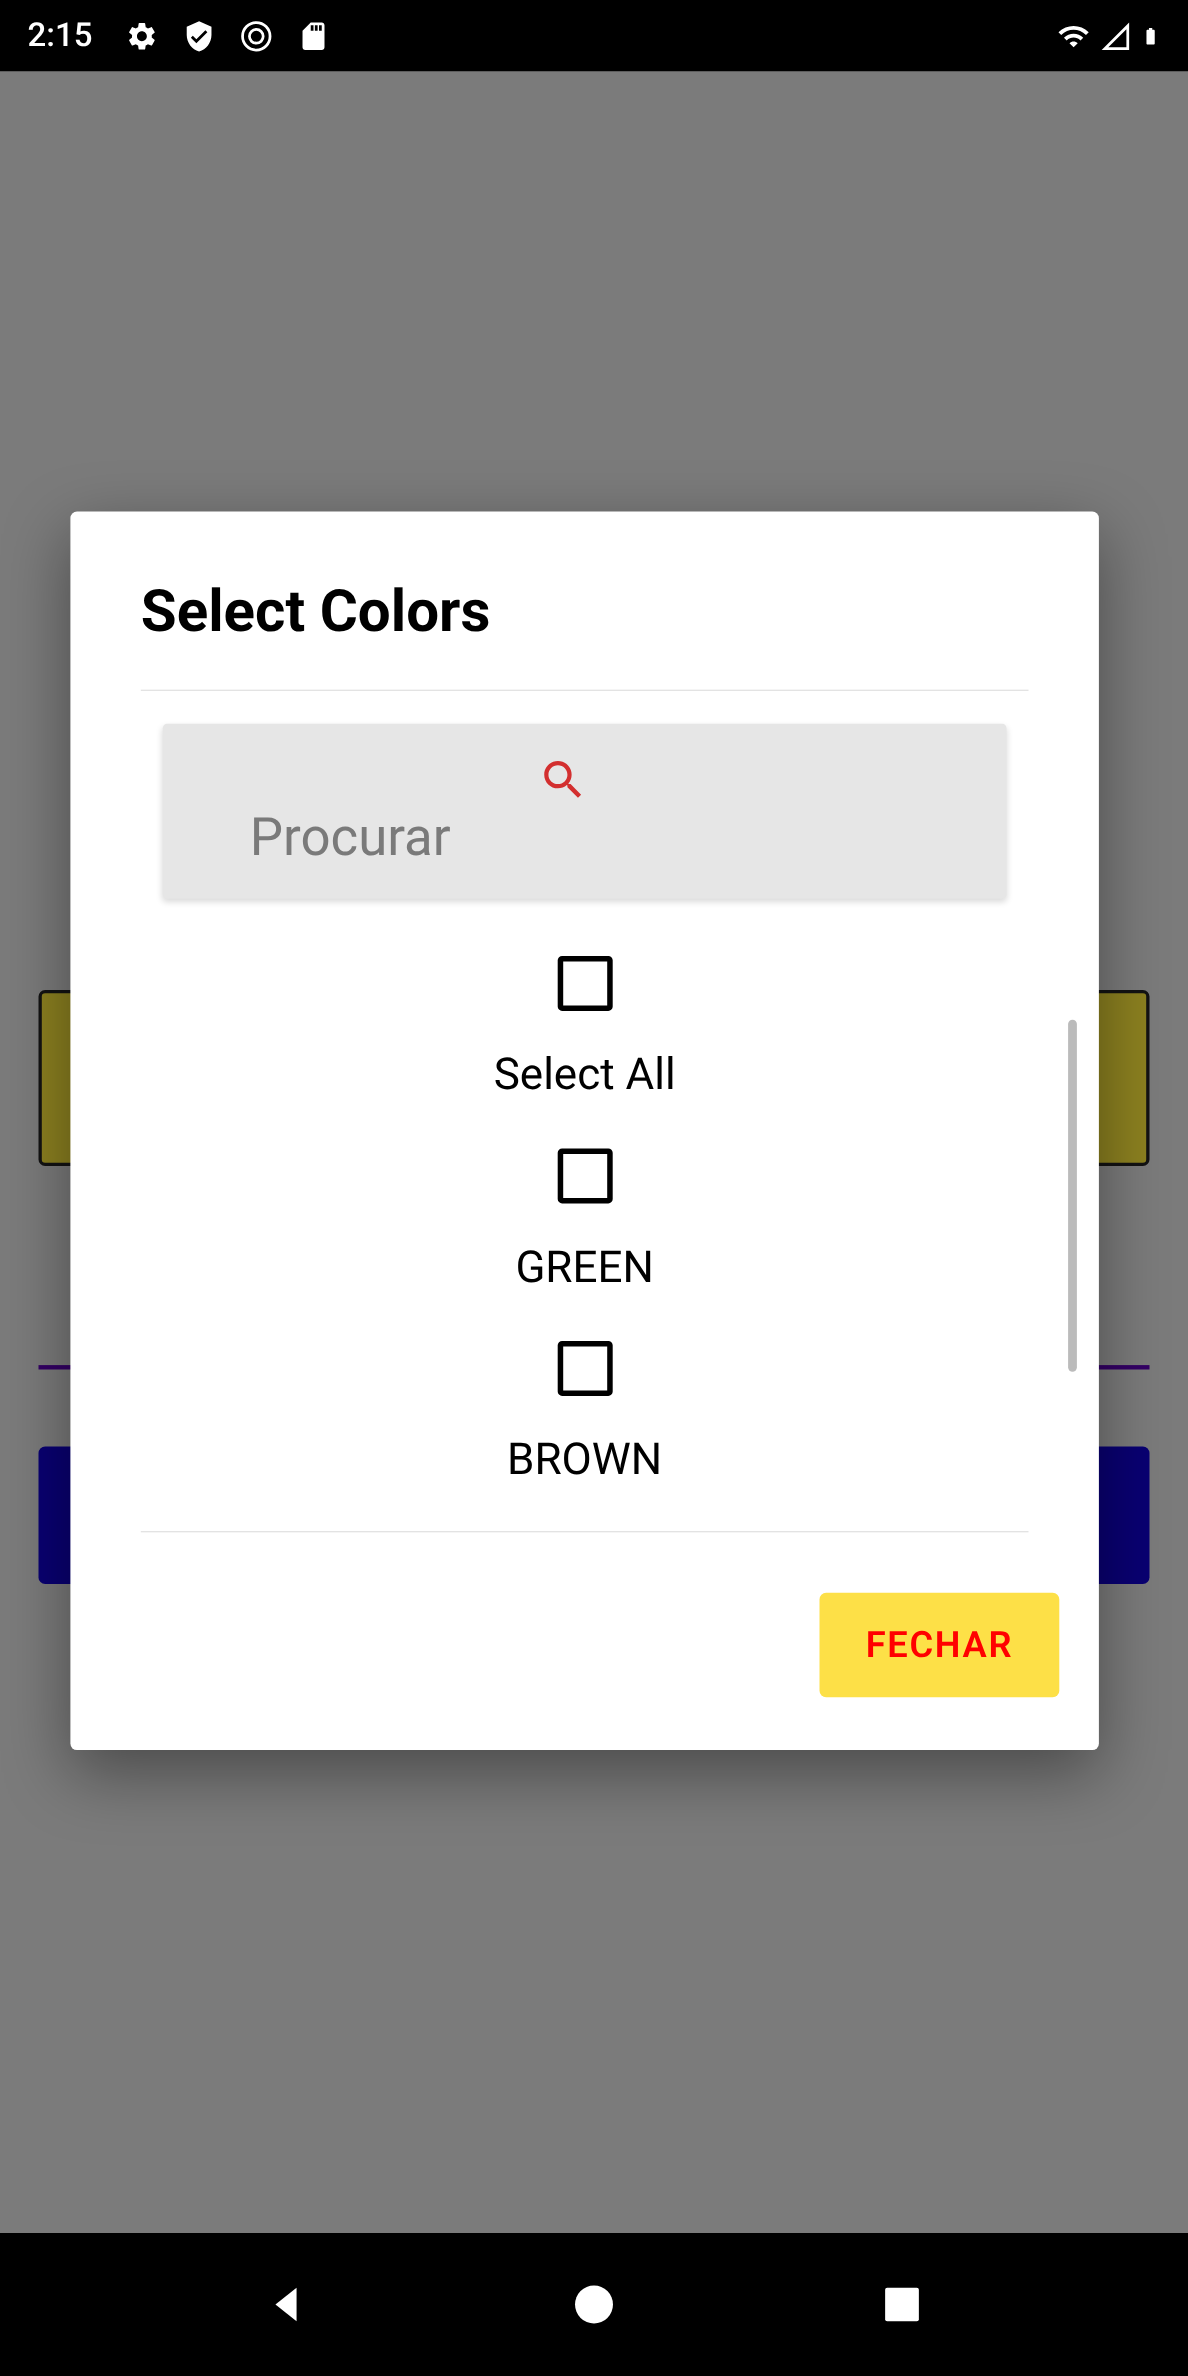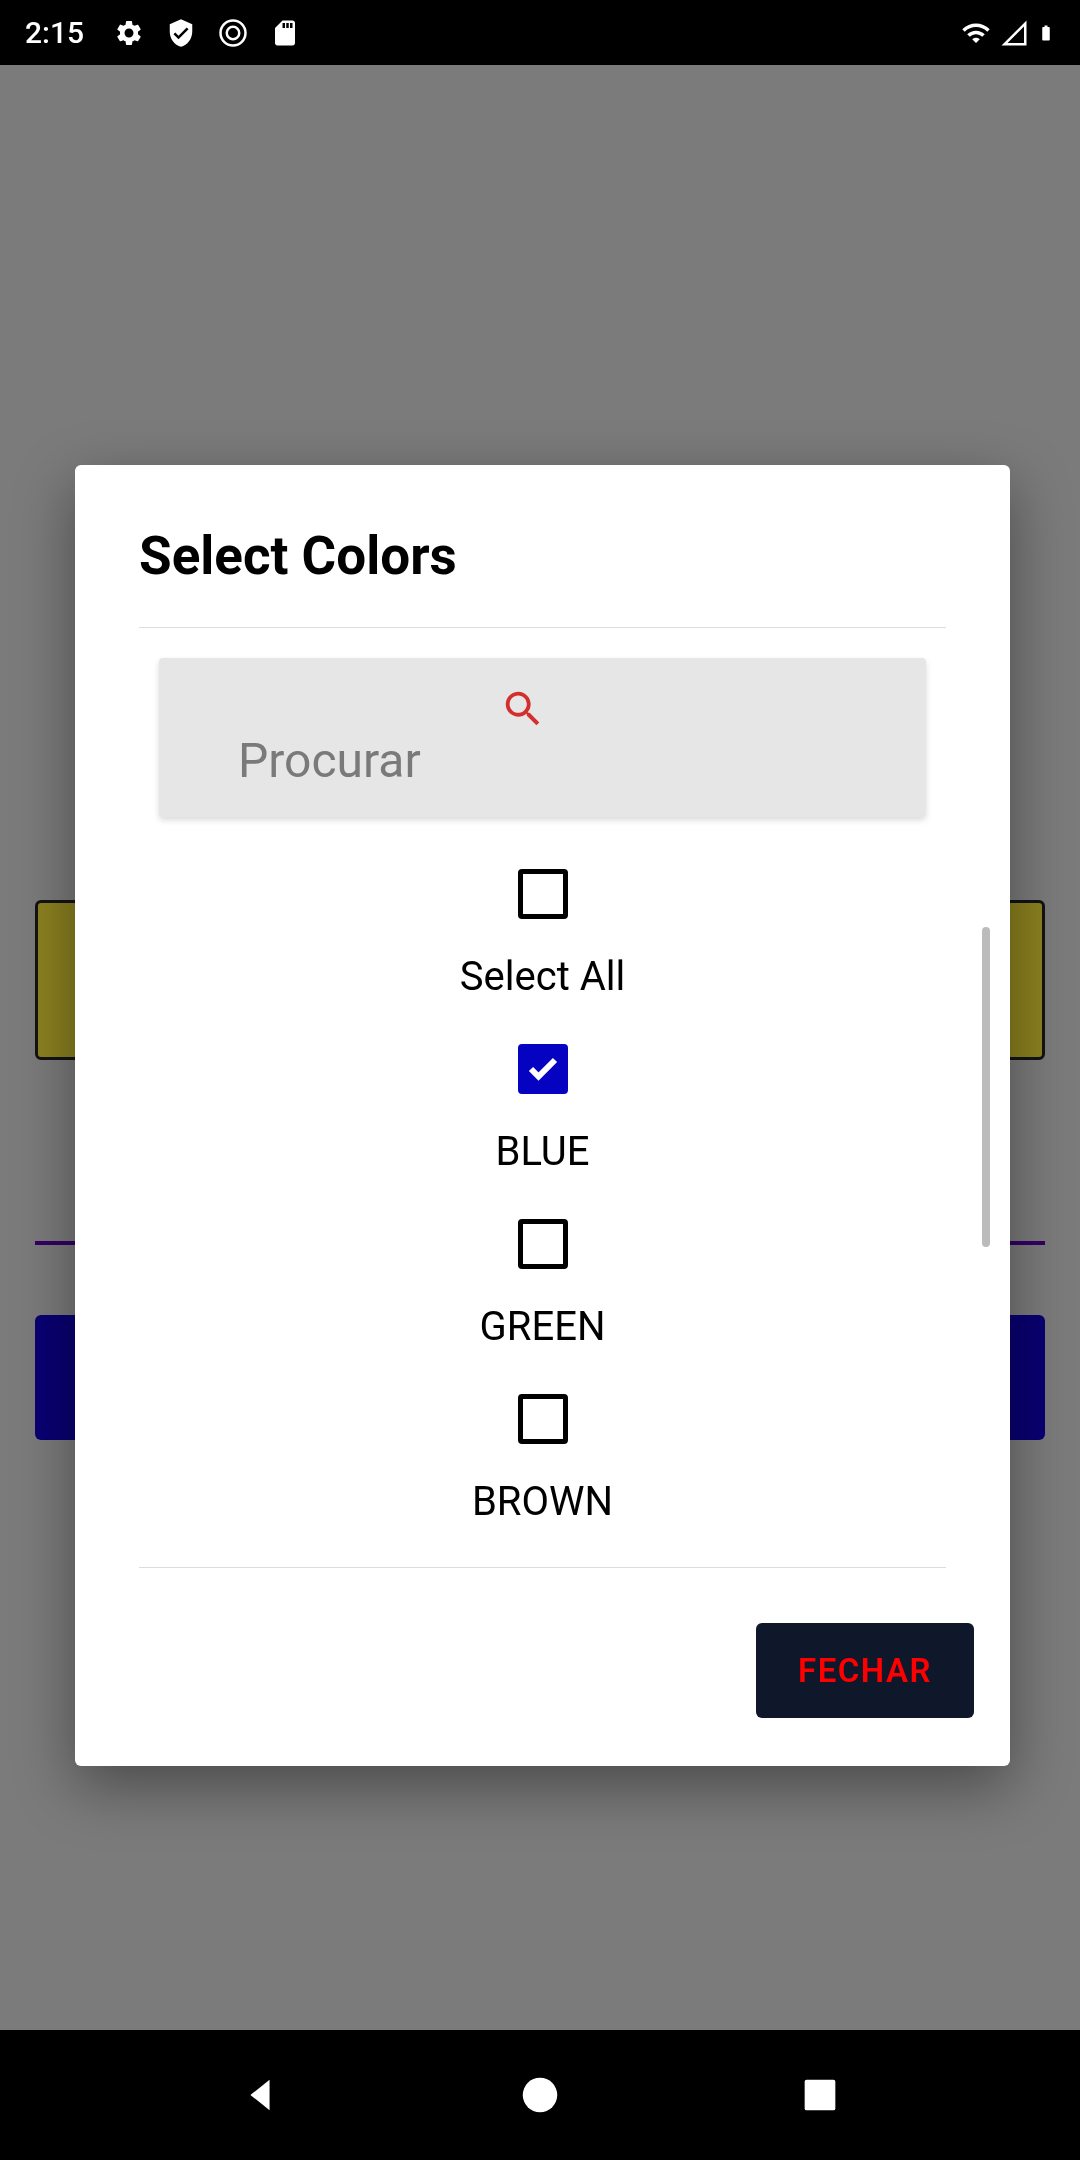--- a/index.html
+++ b/index.html
@@ -95,21 +95,21 @@
       right: 35px;
       height: 125px;
       background: #1102cf;
       border-radius: 6px;
     }
     
     
     .dialog {
       position: absolute;
       top: 465px;
-      left: 75px;
+      left: 64px;
       width: 935px;
       background: #fff;
       border-radius: 6px;
       box-shadow: 0 20px 60px rgba(0,0,0,0.4);
       padding: 0;
     }
     
     .dialog-title {
       font-size: 53px;
       font-weight: 700;
@@ -208,21 +208,21 @@
     }
     
     .dialog-actions {
       display: flex;
       justify-content: flex-end;
       gap: 40px;
       padding: 55px 36px 48px 36px;
     }
     
     .action-btn {
-      background: #0f172a;
+      background: #fde047;
       color: #ff0000;
       border: none;
       border-radius: 6px;
       padding: 28px 42px;
       font-size: 33px;
       font-weight: 600;
       letter-spacing: 1.5px;
     }
     
     
@@ -298,28 +298,20 @@
   </div>
 
   <div class="list-container">
     <div class="scrollbar-indicator"></div>
 
     <div class="list-item">
       <div class="checkbox"></div>
       <span class="list-label">Select All</span>
     </div>
 
-    <div class="list-item">
-      <div class="checkbox checked">
-        <svg viewBox="0 0 24 24">
-            <polyline points="4,12 9,17 20,6"></polyline>
-          </svg>
-      </div>
-      <span class="list-label">BLUE</span>
-    </div>
 
 
     <div class="list-item">
       <div class="checkbox"></div>
       <span class="list-label">GREEN</span>
     </div>
 
 
     <div class="list-item">
       <div class="checkbox"></div>

